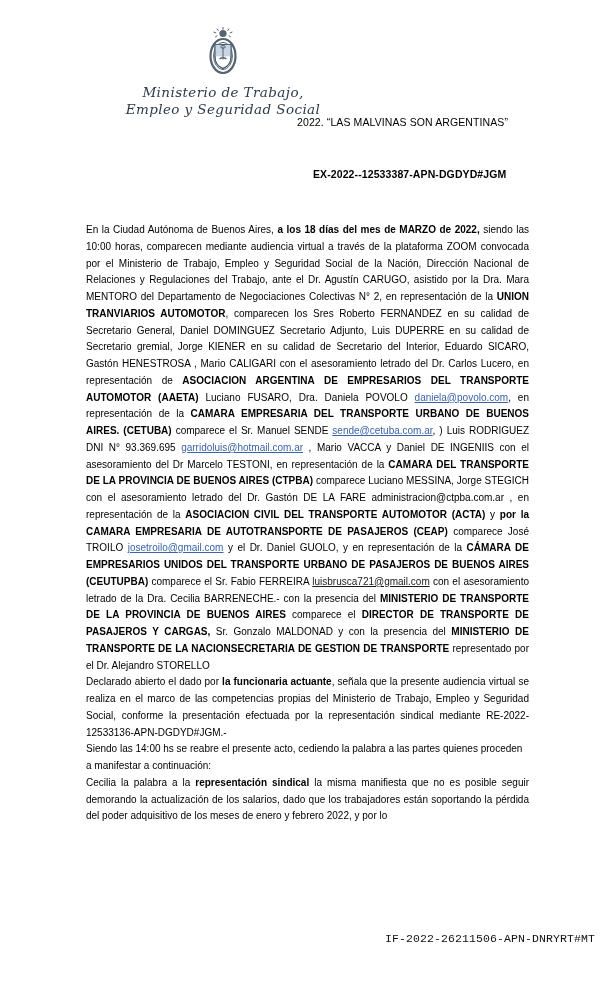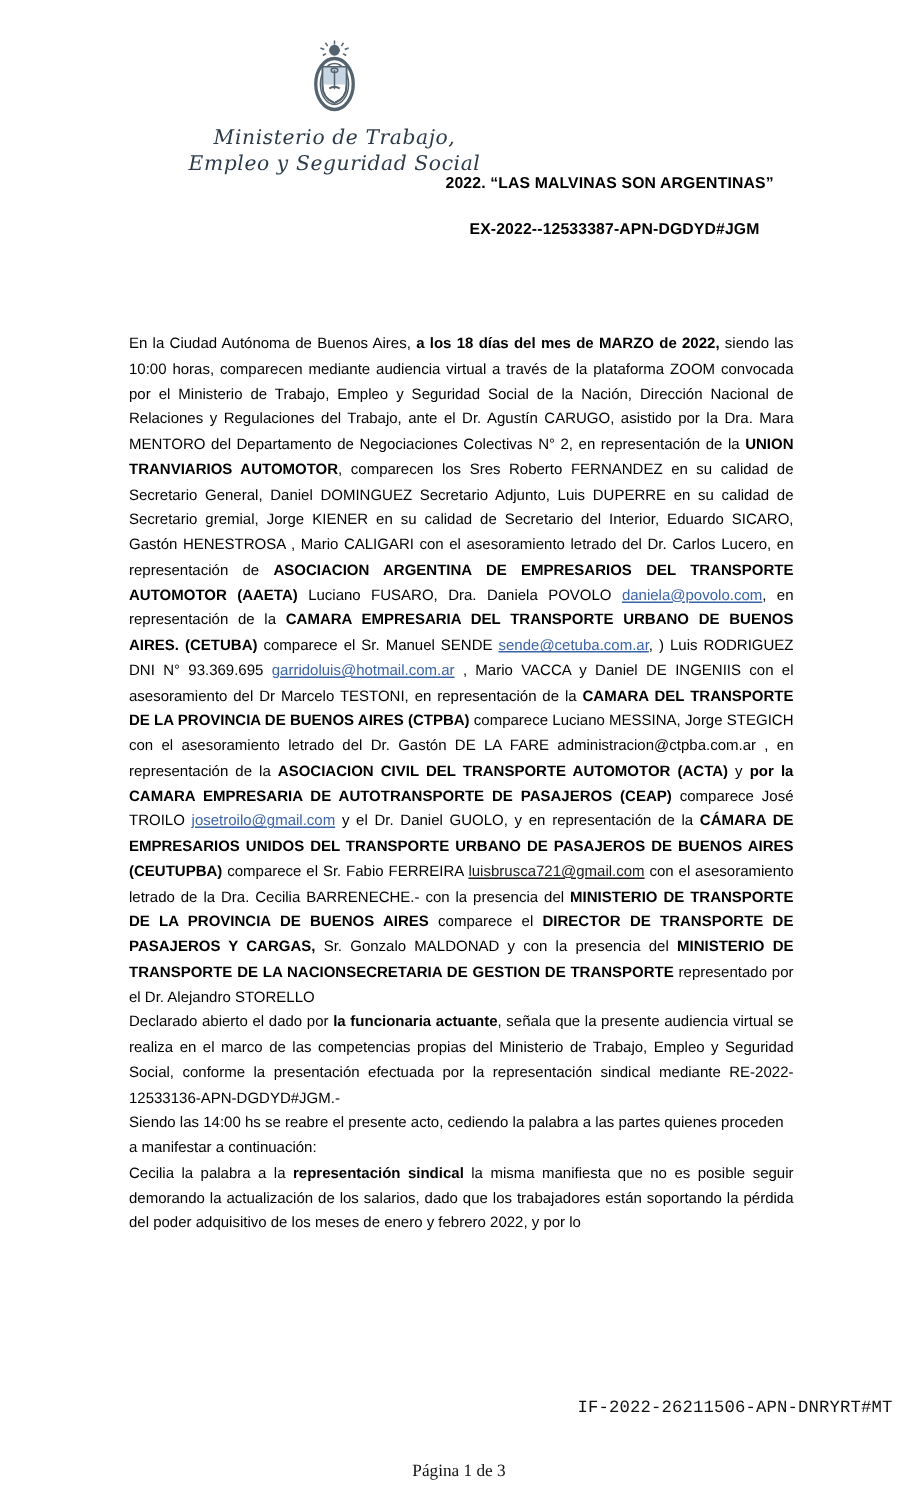--- a/index.html
+++ b/index.html
@@ -56,29 +56,29 @@
     letter-spacing: 0.4px;
     white-space: pre-line;
     text-align: center;
   }
 
   .slogan {
     position: absolute;
     left: 297px;
     top: 116px;
     font-size: 10.5px;
-    font-weight: bold;
+    font-weight: normal;
     letter-spacing: 0.1px;
     white-space: nowrap;
   }
 
   .expediente {
     position: absolute;
     left: 313px;
-    top: 147px;
+    top: 168px;
     font-size: 10.5px;
     font-weight: bold;
     letter-spacing: 0.1px;
     white-space: nowrap;
   }
 
   
   .body-text {
     position: absolute;
     left: 86px;
@@ -188,15 +188,14 @@
 
   <div class="body-text" id="doc-body">
       <p><span>En la Ciudad Autónoma de Buenos Aires, </span><b>a los 18 días del mes de  MARZO  de 2022,</b><span> siendo las 10:00 horas, comparecen mediante audiencia virtual a través de la plataforma ZOOM convocada por el Ministerio de Trabajo, Empleo y Seguridad Social de la Nación, Dirección Nacional de Relaciones y Regulaciones del Trabajo, ante el Dr. Agustín CARUGO, asistido por  la Dra. Mara MENTORO del Departamento de Negociaciones Colectivas N° 2,   en representación de la   </span><b>UNION TRANVIARIOS AUTOMOTOR</b><span>, comparecen los Sres Roberto FERNANDEZ en su calidad de Secretario General,  Daniel DOMINGUEZ Secretario Adjunto, Luis DUPERRE en su calidad de Secretario gremial, Jorge KIENER en su calidad de Secretario del Interior,  Eduardo SICARO,  Gastón HENESTROSA , Mario  CALIGARI con el asesoramiento letrado del Dr. Carlos Lucero, en representación de </span><b>ASOCIACION ARGENTINA DE EMPRESARIOS DEL TRANSPORTE AUTOMOTOR (AAETA)</b><span> Luciano FUSARO,  Dra. Daniela POVOLO </span><a class="mail" href="mailto:daniela@povolo.com">daniela@povolo.com</a><span>, en representación de la   </span><b>CAMARA EMPRESARIA DEL TRANSPORTE URBANO DE BUENOS AIRES. (CETUBA)</b><span> comparece el Sr. Manuel SENDE </span><a class="mail" href="mailto:sende@cetuba.com.ar">sende@cetuba.com.ar</a><span>, ) Luis RODRIGUEZ DNI N° 93.369.695 </span><a class="mail" href="mailto:garridoluis@hotmail.com.ar">garridoluis@hotmail.com.ar</a><span> , Mario VACCA y Daniel DE INGENIIS  con el asesoramiento del Dr Marcelo TESTONI, en representación de la </span><b>CAMARA DEL TRANSPORTE DE LA PROVINCIA DE BUENOS AIRES (CTPBA)</b><span> comparece Luciano MESSINA, Jorge STEGICH con el asesoramiento letrado del Dr. Gastón DE LA FARE </span><span class="mail-plain">administracion@ctpba.com.ar</span><span> ,   en representación de la </span><b>ASOCIACION CIVIL DEL TRANSPORTE AUTOMOTOR (ACTA)</b><span> y </span><b>por la CAMARA EMPRESARIA DE AUTOTRANSPORTE DE PASAJEROS (CEAP)</b><span>  comparece José TROILO </span><a class="mail" href="mailto:josetroilo@gmail.com">josetroilo@gmail.com</a><span>  y el Dr.  Daniel GUOLO,   y en representación de  la </span><b>CÁMARA DE EMPRESARIOS UNIDOS DEL TRANSPORTE URBANO DE PASAJEROS DE BUENOS AIRES (CEUTUPBA)</b><span> comparece el Sr.  Fabio  FERREIRA </span><a class="mail-dark" href="mailto:luisbrusca721@gmail.com">luisbrusca721@gmail.com</a><span>   con el asesoramiento letrado de la  Dra.  Cecilia BARRENECHE.- con la presencia del   </span><b>MINISTERIO DE TRANSPORTE DE LA PROVINCIA DE BUENOS AIRES</b><span> comparece el </span><b>DIRECTOR DE TRANSPORTE DE PASAJEROS Y CARGAS,</b><span>  Sr. Gonzalo MALDONAD y con la presencia del </span><b>MINISTERIO DE TRANSPORTE DE LA NACIONSECRETARIA DE GESTION DE TRANSPORTE</b><span> representado por el Dr. Alejandro STORELLO</span></p>
       <p><span>Declarado abierto el dado por </span><b>la funcionaria actuante</b><span>, señala que la presente audiencia virtual  se realiza en el marco de las competencias propias del Ministerio de Trabajo, Empleo y Seguridad Social, conforme la presentación efectuada por la representación sindical mediante RE-2022-12533136-APN-DGDYD#JGM.-</span></p>
       <p class="noj"><span>Siendo las 14:00 hs se reabre el presente acto, cediendo la palabra a las partes quienes proceden a manifestar a continuación:</span></p>
       <p><span>Cecilia la palabra a la </span><b>representación sindical</b><span> la misma manifiesta que no es posible seguir demorando la actualización de los salarios, dado que los trabajadores están soportando la pérdida del poder adquisitivo de los meses de enero y febrero 2022, y por lo</span></p>
     </div>
 
   <div class="if-code">IF-2022-26211506-APN-DNRYRT#MT</div>
 
-  <div class="page-num">Página 1 de 3</div>
 
 </div>
 
 </body></html>

